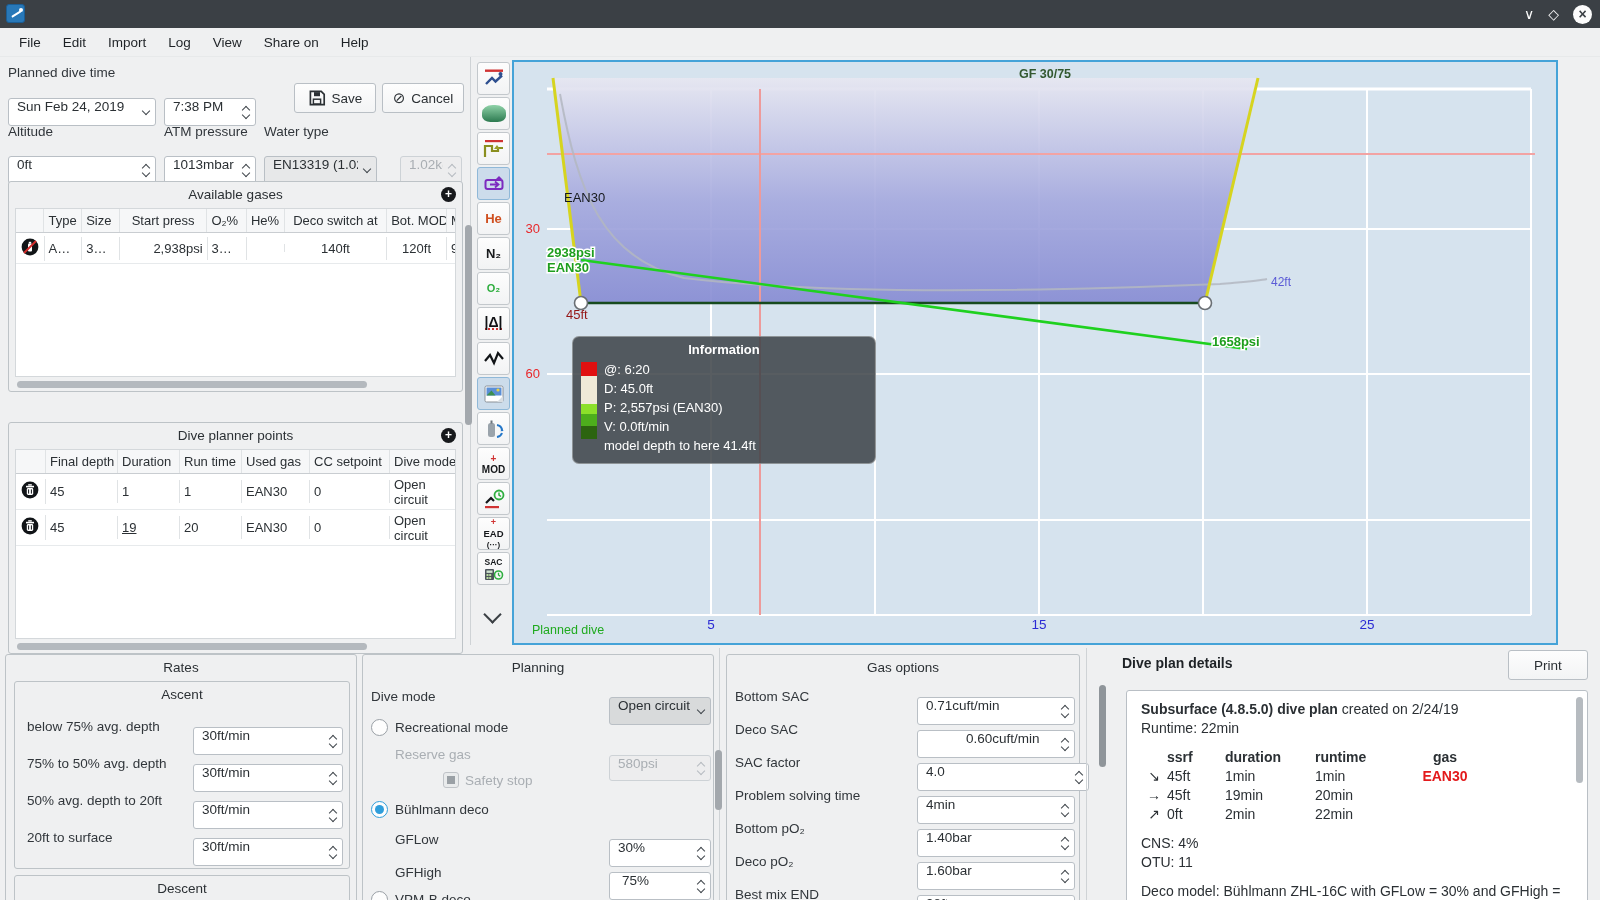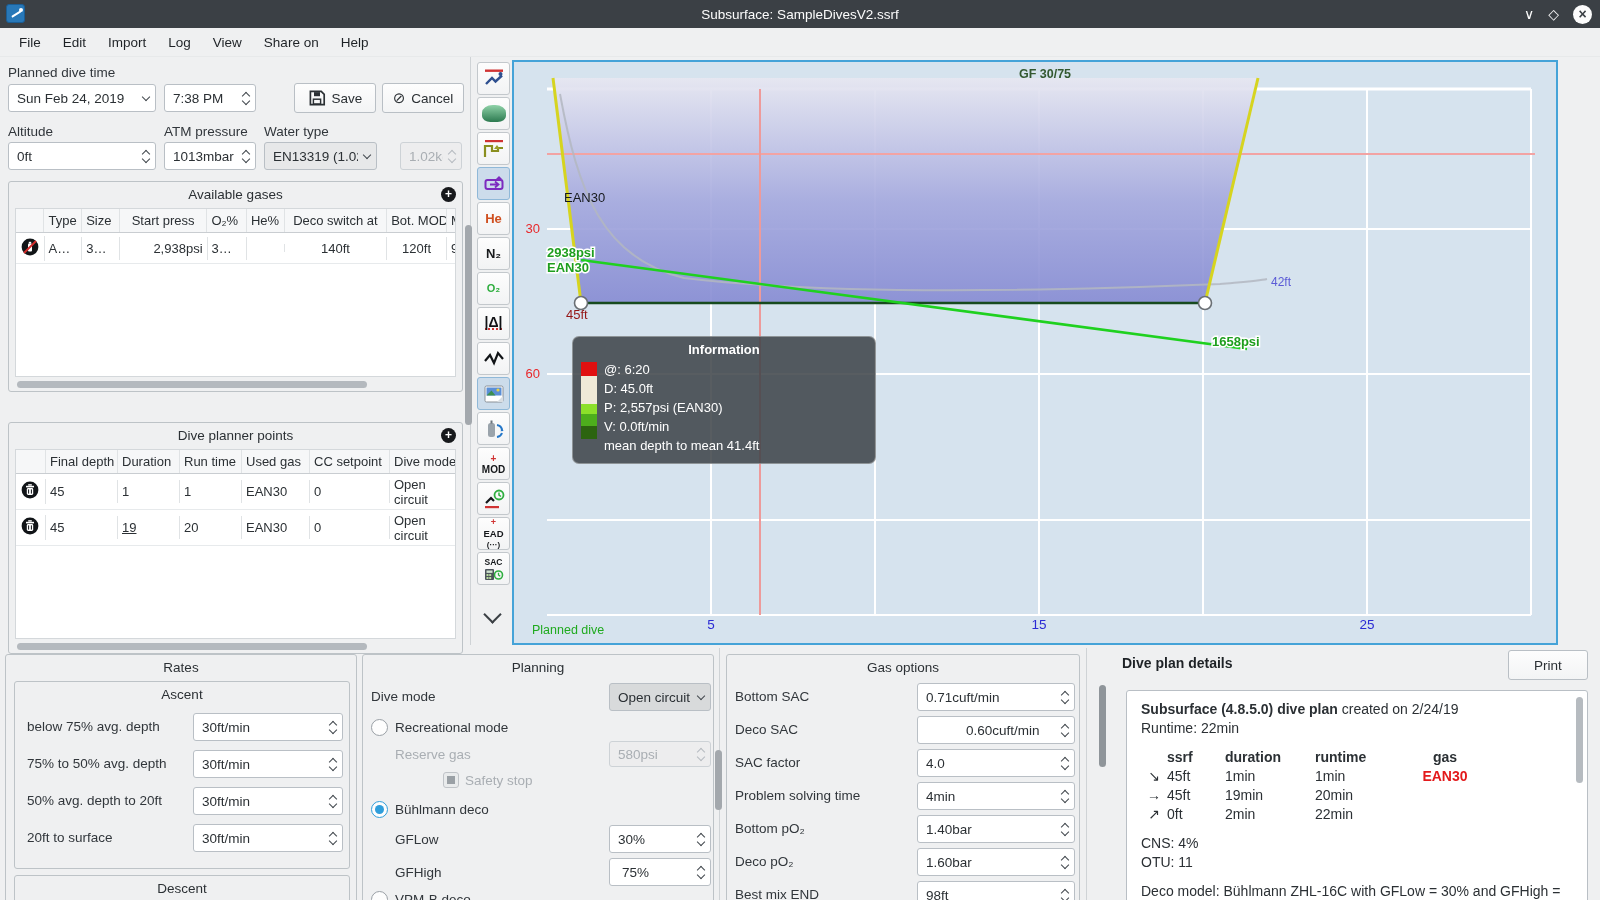--- a/index.html
+++ b/index.html
@@ -19,21 +19,21 @@
     align-items:center;justify-content:center;font-size:14px;font-weight:700;}
   
   .menubar{position:absolute;left:0;top:28px;width:1600px;height:29px;background:#eff0f1;
     display:flex;align-items:center;padding-left:8px;border-bottom:1px solid #e7e9ea;}
   .menu-item{padding:0 11px;font-size:13.5px;color:#1e2226;}
   
   .lbl{position:absolute;font-size:13.5px;color:#31363b;white-space:nowrap;}
   .btn{position:absolute;background:linear-gradient(#fdfdfd,#f3f4f5);border:1px solid #b9bfc5;border-radius:3px;
     display:flex;align-items:center;justify-content:center;gap:6px;font-size:13.5px;color:#2b3034;}
   .spin,.combo{position:absolute;background:#fff;border:1px solid #b9bfc5;border-radius:3px;
-    display:flex;align-items:center;padding-left:8px;font-size:13.5px;}
+    display:flex;align-items:flex-start;padding-left:8px;font-size:13.5px;margin-top:14px;}
   .spin .val,.combo .val{flex:1;white-space:nowrap;overflow:hidden;}
   .arrows{display:flex;flex-direction:column;align-items:center;justify-content:center;width:18px;height:100%;}
   .chv{display:block;width:6px;height:6px;border-right:1.6px solid #41474d;border-bottom:1.6px solid #41474d;}
   .chv.up{transform:rotate(-135deg);margin-bottom:1px;}
   .chv.dn{transform:rotate(45deg);margin-top:-2px;}
   .disabled{background:#ededee;color:#a9aeb3;border-color:#cdd2d6;}
   .disabled .chv{border-color:#b6bbc0;}
   .radio{position:absolute;width:17px;height:17px;border-radius:50%;border:1.5px solid #9aa0a6;background:#fdfdfd;
     display:flex;align-items:center;justify-content:center;}
   .radio.checked{border-color:#2f9edb;}
@@ -90,21 +90,20 @@
   .sep-line{position:absolute;background:#cfd3d6;}
 </style>
 </head>
 <body>
 
 <div class="titlebar">
   <span class="appicon">
       <i></i>
       <b></b>
     </span>
-  <span class="win-title">Subsurface: SampleDivesV2.ssrf</span>
   <span class="winbtns">
     <span class="wbtn">∨</span>
     <span class="wbtn">◇</span>
     <span class="wclose">×</span>
   </span>
 </div>
 
 <div class="menubar">
   <span class="menu-item">File</span>
   <span class="menu-item">Edit</span>
@@ -419,21 +418,21 @@
         <i style="height:28px;background:#efe9d7;"></i>
         <i style="height:10px;background:#8ce02a;"></i>
         <i style="height:12px;background:#4dae1c;"></i>
         <i style="height:13px;background:#2c6410;"></i>
       </span>
       <span class="tt-lines">
         <div>@: 6:20</div>
         <div>D: 45.0ft</div>
         <div>P: 2,557psi (EAN30)</div>
         <div>V: 0.0ft/min</div>
-        <div>mean depth to mean 41.4ft</div>
+        <div>model depth to here 41.4ft</div>
       </span>
     </div>
   </div>
 </div>
 
 <div class="gbox" style="left:5px;top:654px;width:352px;height:300px;">
   <div class="gtitle">Rates</div>
   <div class="gbox" style="left:8px;top:26px;width:336px;height:188px;">
     <div class="gtitle">Ascent</div>
     <span class="lbl" style="left:12px;top:37px;">below 75% avg. depth</span>
@@ -536,21 +535,21 @@
   </div>
   <span class="lbl" style="left:8px;top:67px;">Deco SAC</span>
   <div class="spin" style="left:190px;top:61px;width:158px;height:28px;padding-left:48px;">
     <span class="val">0.60cuft/min</span>
     <span class="arrows">
         <i class="chv up"></i>
         <i class="chv dn"></i>
       </span>
   </div>
   <span class="lbl" style="left:8px;top:100px;">SAC factor</span>
-  <div class="spin" style="left:190px;top:94px;width:158px;height:28px;padding-left:8px;">
+  <div class="spin" style="left:190px;top:94px;width:172px;height:28px;padding-left:8px;">
     <span class="val">4.0</span>
     <span class="arrows">
         <i class="chv up"></i>
         <i class="chv dn"></i>
       </span>
   </div>
   <span class="lbl" style="left:8px;top:133px;">Problem solving time</span>
   <div class="spin" style="left:190px;top:127px;width:158px;height:28px;">
     <span class="val">4min</span>
     <span class="arrows">

